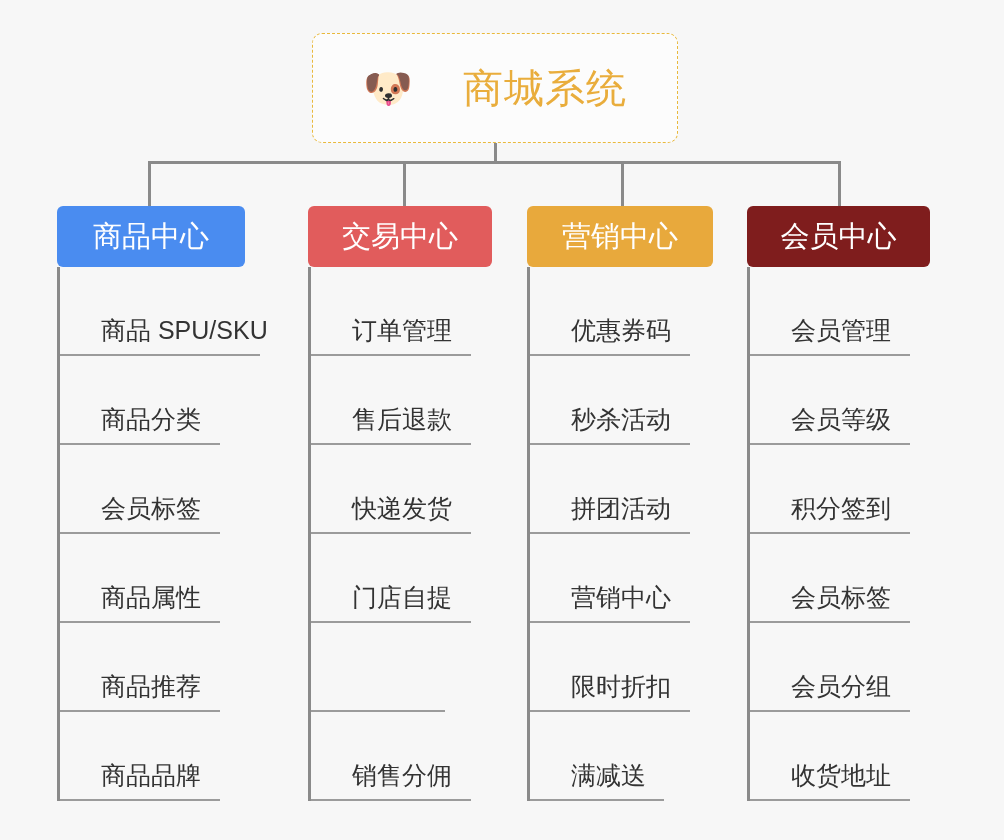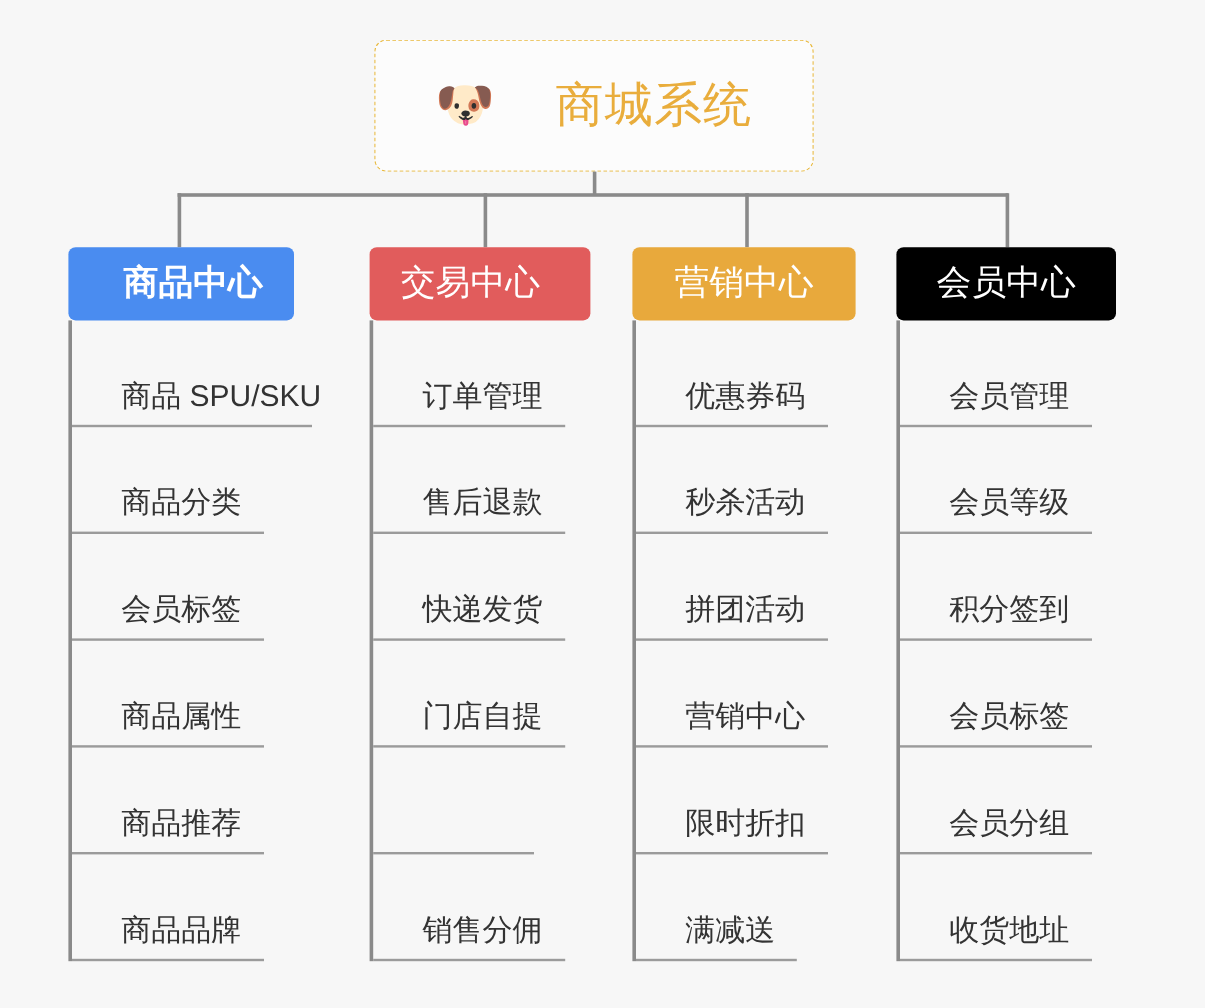--- a/index.html
+++ b/index.html
@@ -89,22 +89,22 @@
   .cat-header {
     display: inline-block;
     box-sizing: border-box;
     border-radius: 6px;
     padding: 16px 26px;
     color: #ffffff;
     font-size: 29px;
     line-height: 1;
     white-space: nowrap;
   }
-  .column.c0 .cat-header { min-width: 188px; text-align: right; font-weight: bold; }
-  .column.c1 .cat-header { min-width: 184px; }
+  .column.c0 .cat-header { min-width: 188px; text-align: center; }
+  .column.c1 .cat-header { min-width: 184px; text-align: center; }
   .column.c2 .cat-header { min-width: 186px; text-align: center; }
   .column.c3 .cat-header { min-width: 183px; text-align: center; }
 
   
   .leaf-list {
     position: relative;
     margin-top: 0;
     padding-left: 15px;
     border-left: 3px solid #8a8a8a;
     width: 230px;
@@ -233,21 +233,21 @@
         <span class="leaf-label">限时折扣</span>
       </div>
       <div class="leaf-item">
         <span class="leaf-underline" style="width: 134px;"></span>
         <span class="leaf-label">满减送</span>
       </div>
     </div>
   </div>
 
   <div class="column c3">
-    <div class="cat-header" style="background: #000000;">会员中心</div>
+    <div class="cat-header" style="background: #7f1d1d;">会员中心</div>
     <div class="leaf-list">
       <div class="leaf-item">
         <span class="leaf-underline" style="width: 160px;"></span>
         <span class="leaf-label">会员管理</span>
       </div>
       <div class="leaf-item">
         <span class="leaf-underline" style="width: 160px;"></span>
         <span class="leaf-label">会员等级</span>
       </div>
       <div class="leaf-item">

